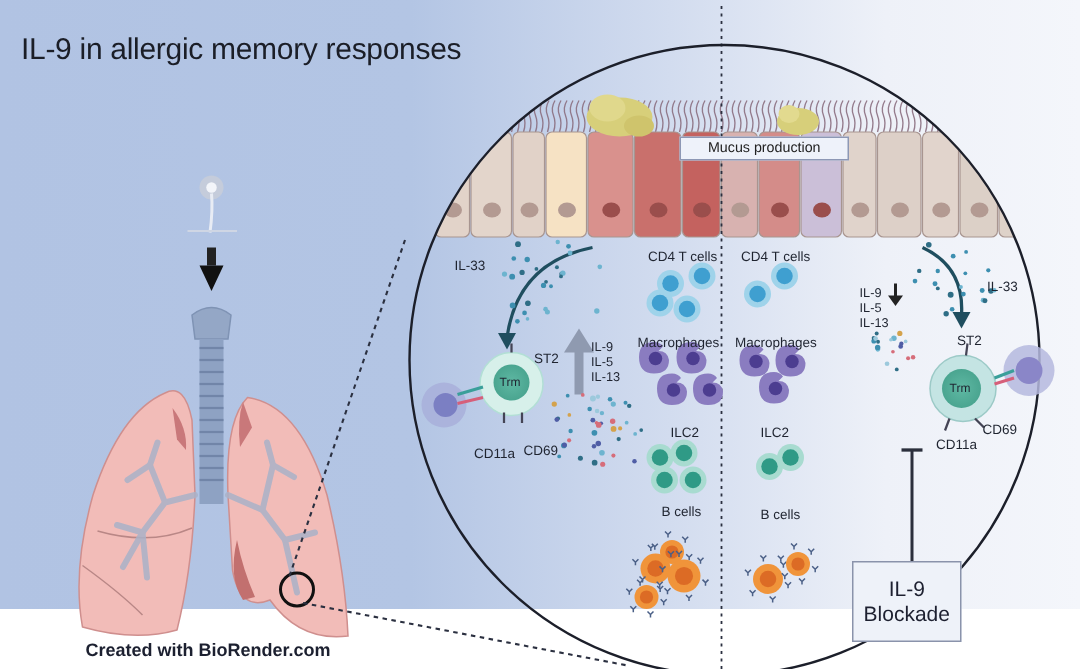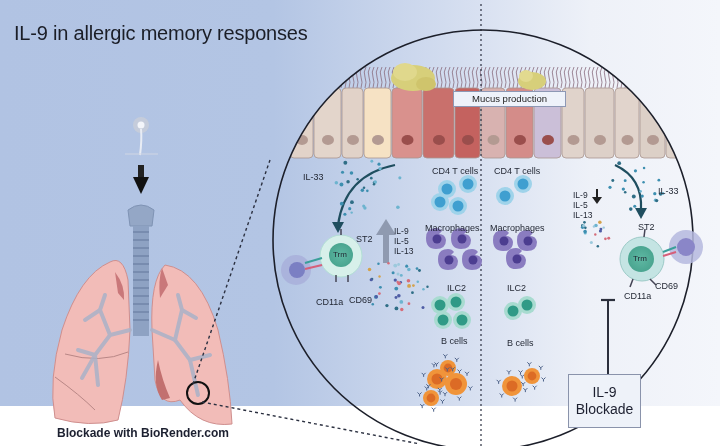--- a/index.html
+++ b/index.html
@@ -501,21 +501,21 @@
         <path d="M540.8031550103578 369.8449732150279 l 0 -2 l -2 -2 M540.8031550103578 367.8449732150279 l 2 -2" stroke="#4a5f86" stroke-width="1" fill="none"></path>
       </g>
 
     <g>
       <line x1="608" y1="300" x2="608" y2="374" stroke="#2b2f3c" stroke-width="2"></line>
       <line x1="601" y1="300" x2="615" y2="300" stroke="#2b2f3c" stroke-width="2.2"></line>
     </g>
   </svg>
 
   <div class="title">IL-9 in allergic memory responses</div>
-  <div class="credit">Blockade with BioRender.com</div>
+  <div class="credit">Created with BioRender.com</div>
 
   <div class="boxlbl" style="left:453px;top:45px;width:111px;margin-top:46px;">Mucus production</div>
 
   <div class="lbl" style="left:303px;top:172px;">IL-33</div>
   <div class="lbl" style="left:356px;top:234px;">ST2</div>
   <div class="trm" style="left:333px;top:250px;">Trm</div>
   <div class="lbl" style="left:316px;top:297px;">CD11a</div>
   <div class="lbl" style="left:349px;top:295px;">CD69</div>
   <div class="ilstack" style="left:394px;top:226px;">
     <div>IL-9</div>

